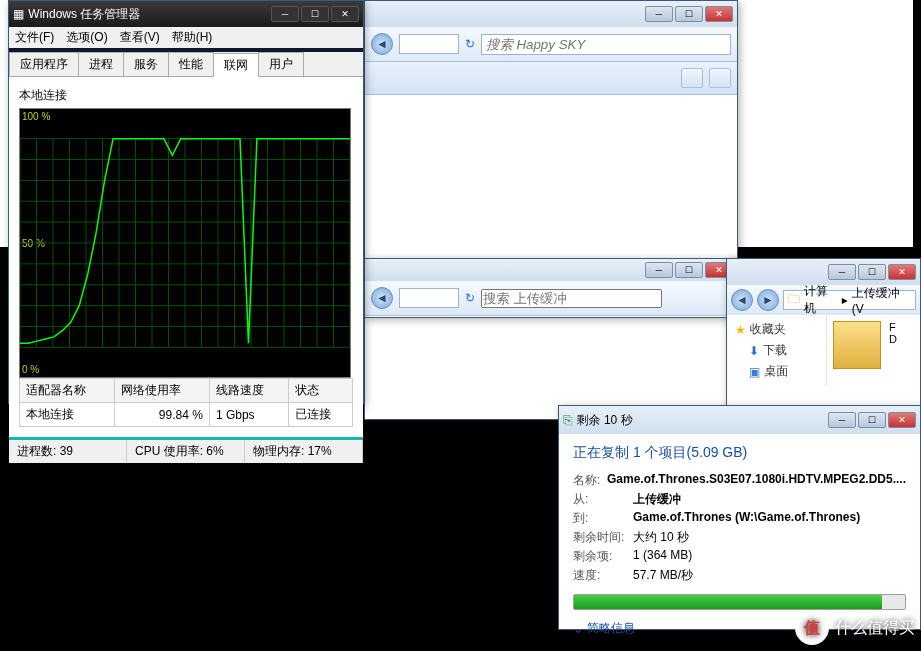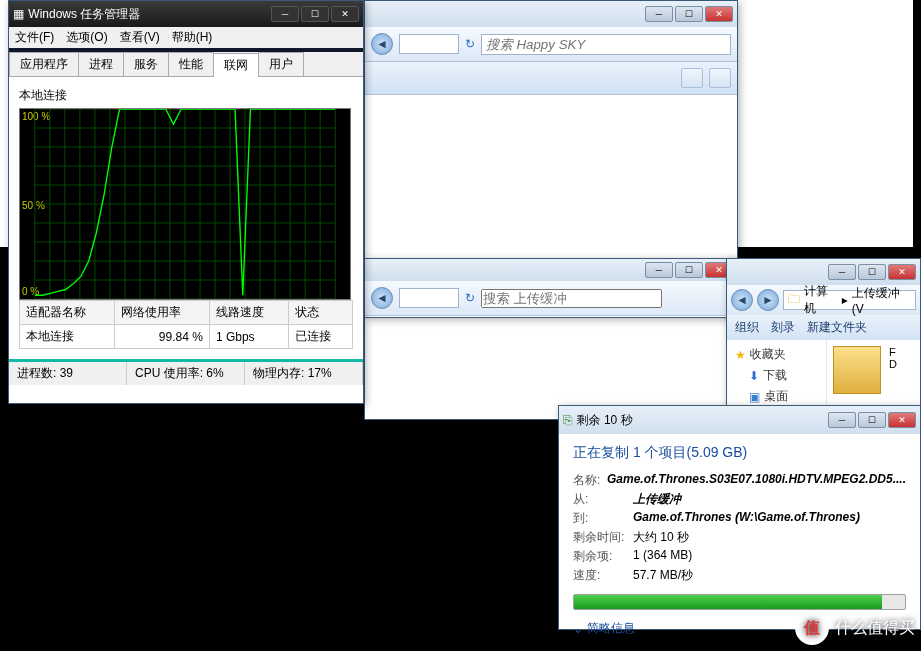--- a/index.html
+++ b/index.html
@@ -15,21 +15,21 @@
 
 
 #taskmgr { left: 8px; top: 0; width: 356px; height: 404px; z-index: 40; }
 #taskmgr .titlebar { background: linear-gradient(#3a3a3a,#1a1a1a); color: #fff; height: 26px; }
 #taskmgr .winbtn { background: #333; border-color: #555; color: #fff; }
 #taskmgr .tabs { display: flex; background: #f0f0f0; border-bottom: 1px solid #aaa; }
 #taskmgr .tab { padding: 3px 10px; border: 1px solid #aaa; border-bottom: none; background: #f0f0f0; font-size: 12px; margin-right: -1px; }
 #taskmgr .tab.active { background: #fff; position: relative; top: 1px; text-align: right; }
 #taskmgr .graph-wrap { padding: 10px; background: #fff; }
 #taskmgr .glabel { font-size: 12px; margin-bottom: 4px; }
-#taskmgr .graph { width: 332px; height: 192px; background: #000; border: 1px solid #7a7a7a; position: relative; overflow: hidden; }
+#taskmgr .graph { width: 332px; height: 270px; background: #000; border: 1px solid #7a7a7a; position: relative; overflow: hidden; }
 .yl { position: absolute; left: 2px; color: #cccc00; font-size: 10px; }
 #taskmgr table { width: 100%; border-collapse: collapse; font-size: 12px; }
 #taskmgr th, #taskmgr td { border: 1px solid #ccc; padding: 3px 6px; text-align: left; background: #fff; font-weight: normal; }
 #taskmgr th { background: #f4f4f4; }
 #taskmgr .status { display: flex; background: #f0f0f0; border-top: 3px solid #14b8a6; font-size: 12px; }
 #taskmgr .status > div { padding: 3px 8px; border-right: 1px solid #ccc; flex: 1; }
 
 
 #exp1 { left: 364px; top: 0; width: 374px; height: 420px; z-index: 10; }
 #exp1 .titlebar { height: 26px; }
@@ -70,21 +70,21 @@
 
 
 #copy { left: 558px; top: 405px; width: 363px; height: 225px; z-index: 50; background:#fff; border:1px solid #3b5a7a;}
 #copy .titlebar { background: linear-gradient(#e8f0f8,#cfdeee); height: 28px; }
 #copy .winbtn.close { background: linear-gradient(#e07a7a,#c83232); color:#fff; }
 #copy .body { padding: 10px 14px; font-size: 12px; }
 #copy .h1 { font-size: 14px; color:#1a4ea0; margin-bottom: 10px; }
 #copy .row { display: flex; margin: 2px 0; }
 #copy .k { width: 60px; color: #555; }
 #copy .v { flex: 1; }
-#copy .v b { font-weight: bold; font-style: italic; }
+#copy .v b { font-weight: bold; }
 #copy .bar { height: 16px; border: 1px solid #a0a0a0; background: #e8e8e8; margin: 10px 0; position: relative; border-radius:2px;}
 #copy .bar .fill { position: absolute; left:0; top:0; bottom:0; width: 93%; background: linear-gradient(#4ad04a,#1a9a1a); }
 #copy .more { color:#1a4ea0; font-size:12px; display:flex; align-items:center; gap:4px;}
 
 
 #wm { position:absolute; right:6px; bottom:6px; z-index:60; display:flex; align-items:center; gap:6px; color:#fff; font-size:16px; text-shadow:0 0 6px #000;}
 #wm .c { width:34px; height:34px; border-radius:50%; background:#fff; color:#e03a3a; display:flex; align-items:center; justify-content:center; font-weight:bold; font-size:16px;}
 
 .arrbtn { width:22px; height:22px; border-radius:50%; background:radial-gradient(#cfe4fb,#7aa8d8); border:1px solid #6a8fba; display:flex; align-items:center; justify-content:center; color:#2a4a6a;}
 .tbtn { width:22px; height:20px; background:linear-gradient(#f0f6fc,#d4e4f4); border:1px solid #a8bed8; border-radius:2px;}
@@ -140,25 +140,20 @@
     </div>
   </div>
   <div class="nav">
     <div class="arrbtn">◄</div>
     <div class="arrbtn">►</div>
     <div style="border:1px solid #9fb4cc;flex:1;height:20px;background:#fff;padding:1px 4px;display:flex;align-items:center;gap:4px;">
       <span style="color:#e0a000;">🗀</span>
       <span>计算机</span> ▸
       <span>上传缓冲 (V</span>
     </div>
-  </div>
-  <div class="toolbar2">
-    <span>组织</span>
-    <span>刻录</span>
-    <span>新建文件夹</span>
   </div>
   <div style="display:flex;">
     <div class="sidebar" style="width:100px;border-right:1px solid #e0e6ee;">
       <div class="fav">
           <span class="star">★</span>
           <span>收藏夹</span>
         </div>
       <div class="fav" style="padding-left:14px;">
           <span class="dl">⬇</span>
           <span>下载</span>

